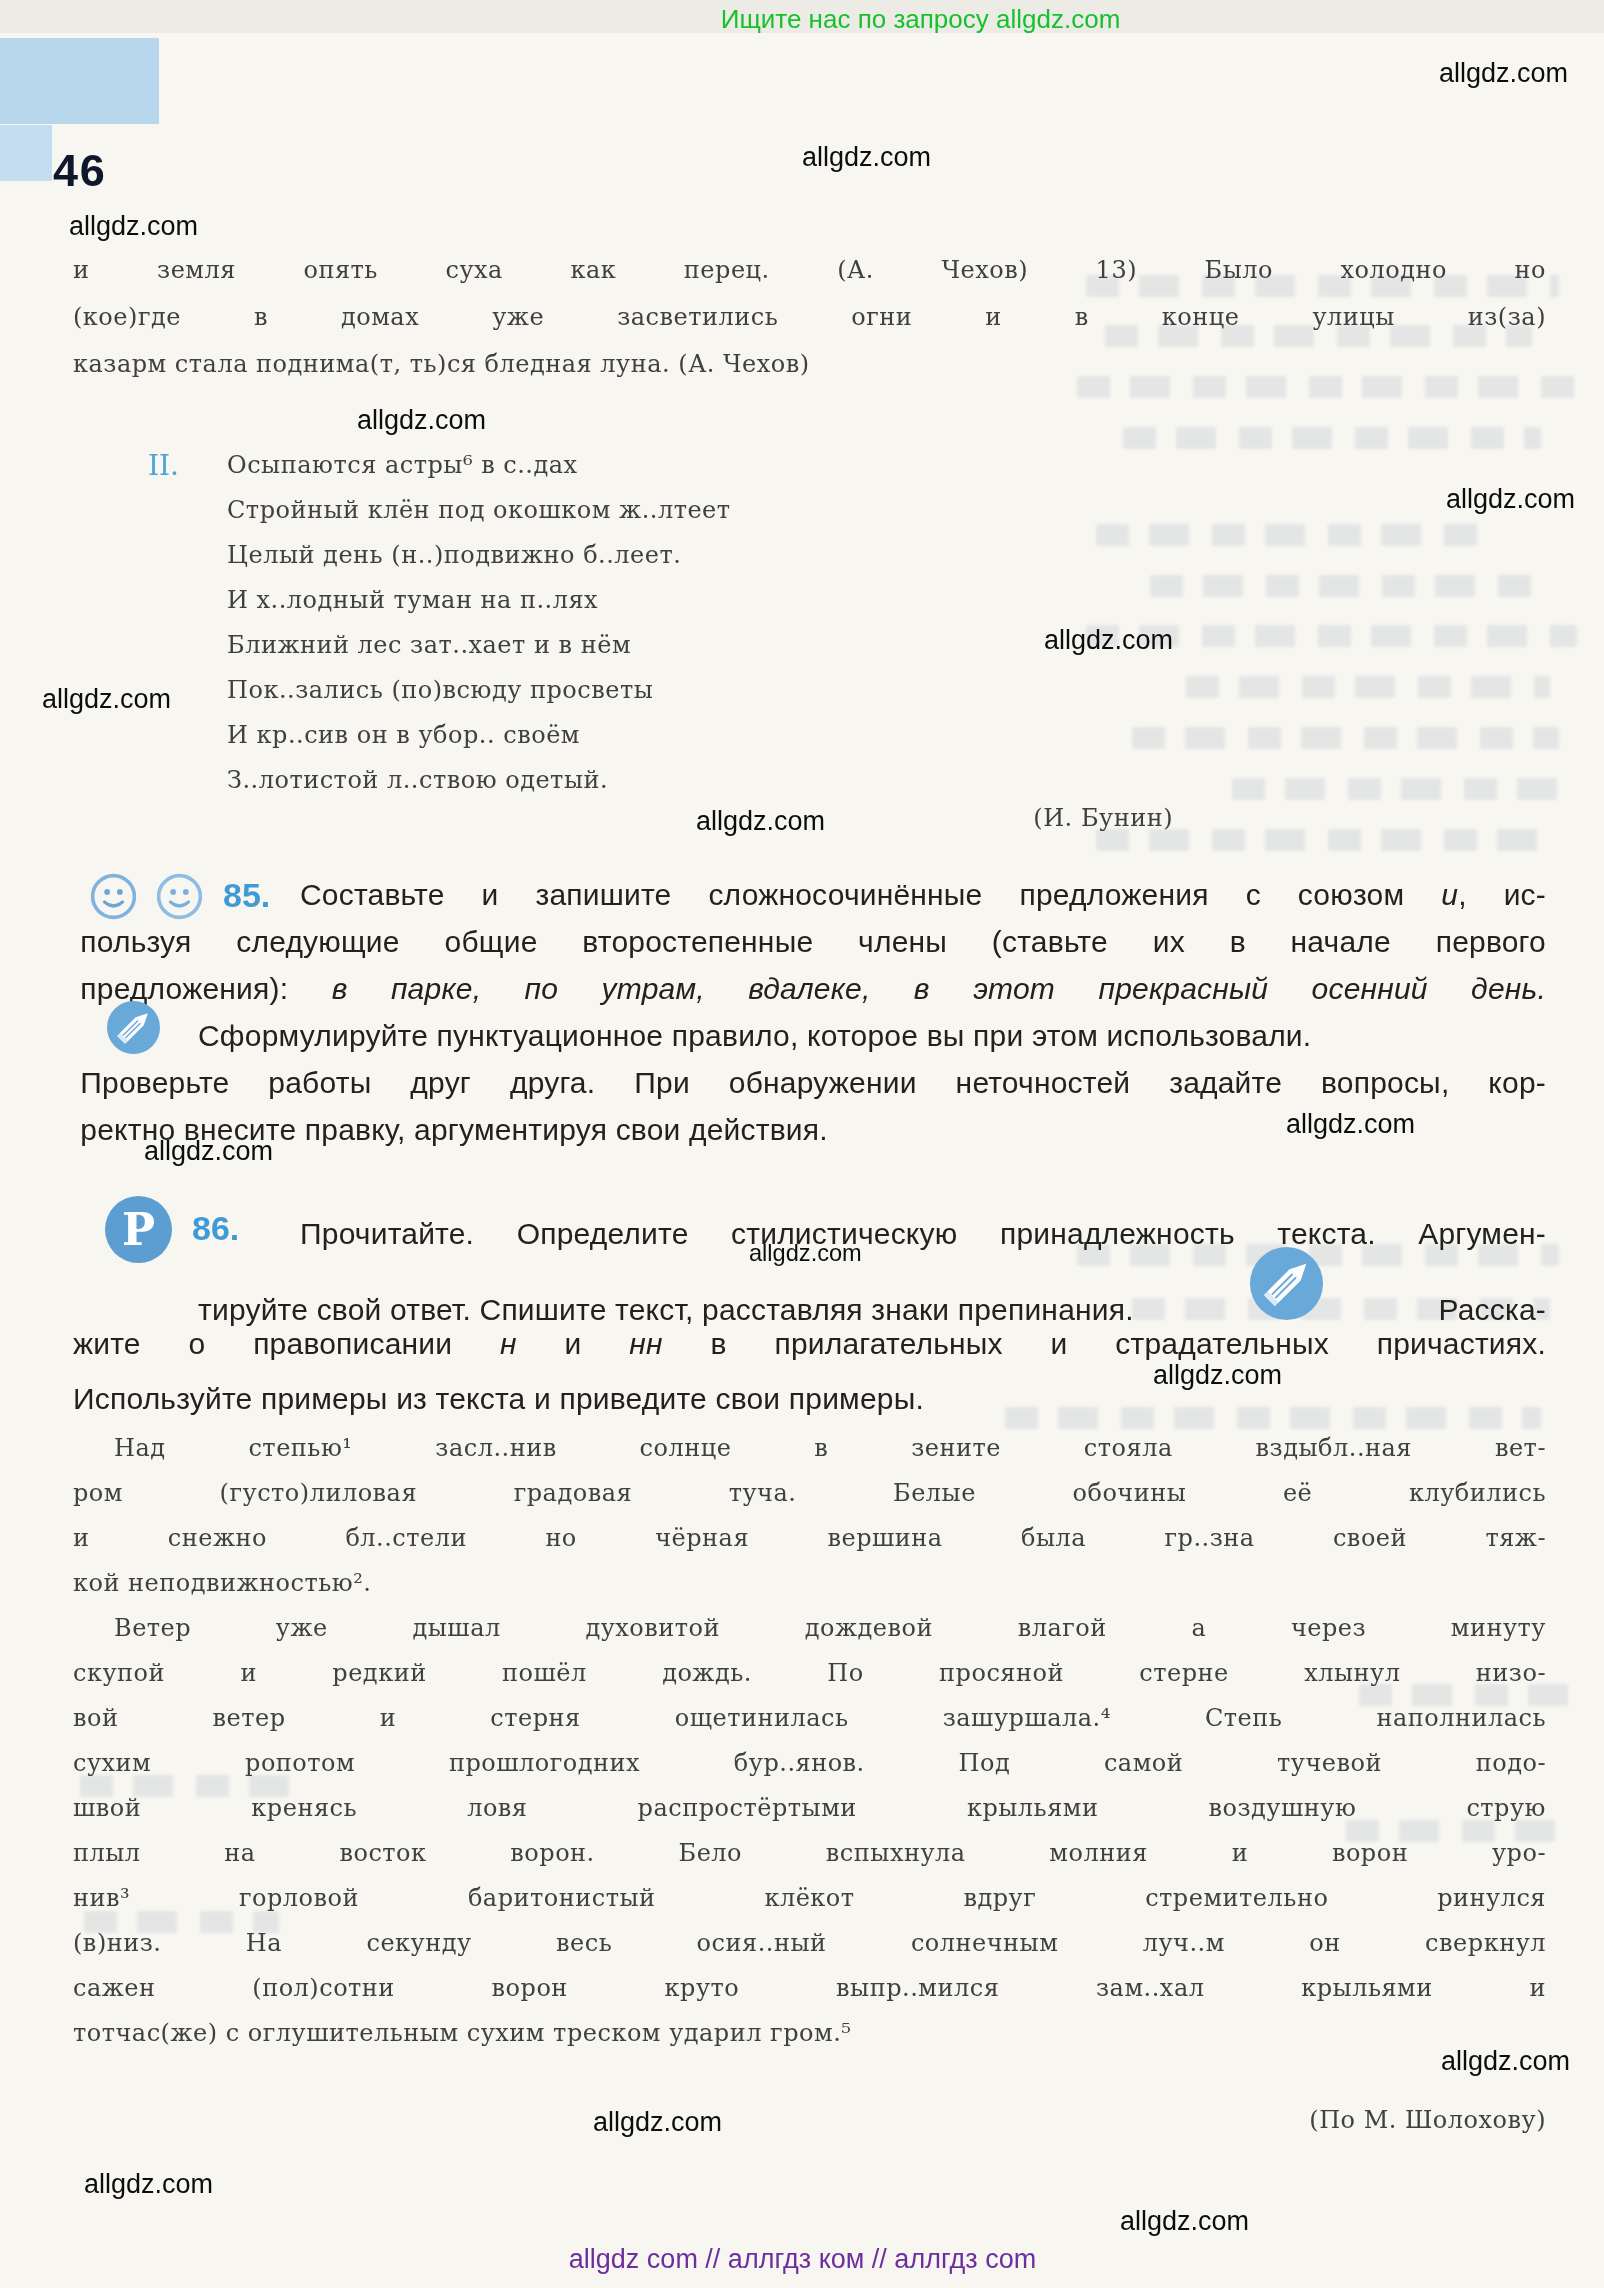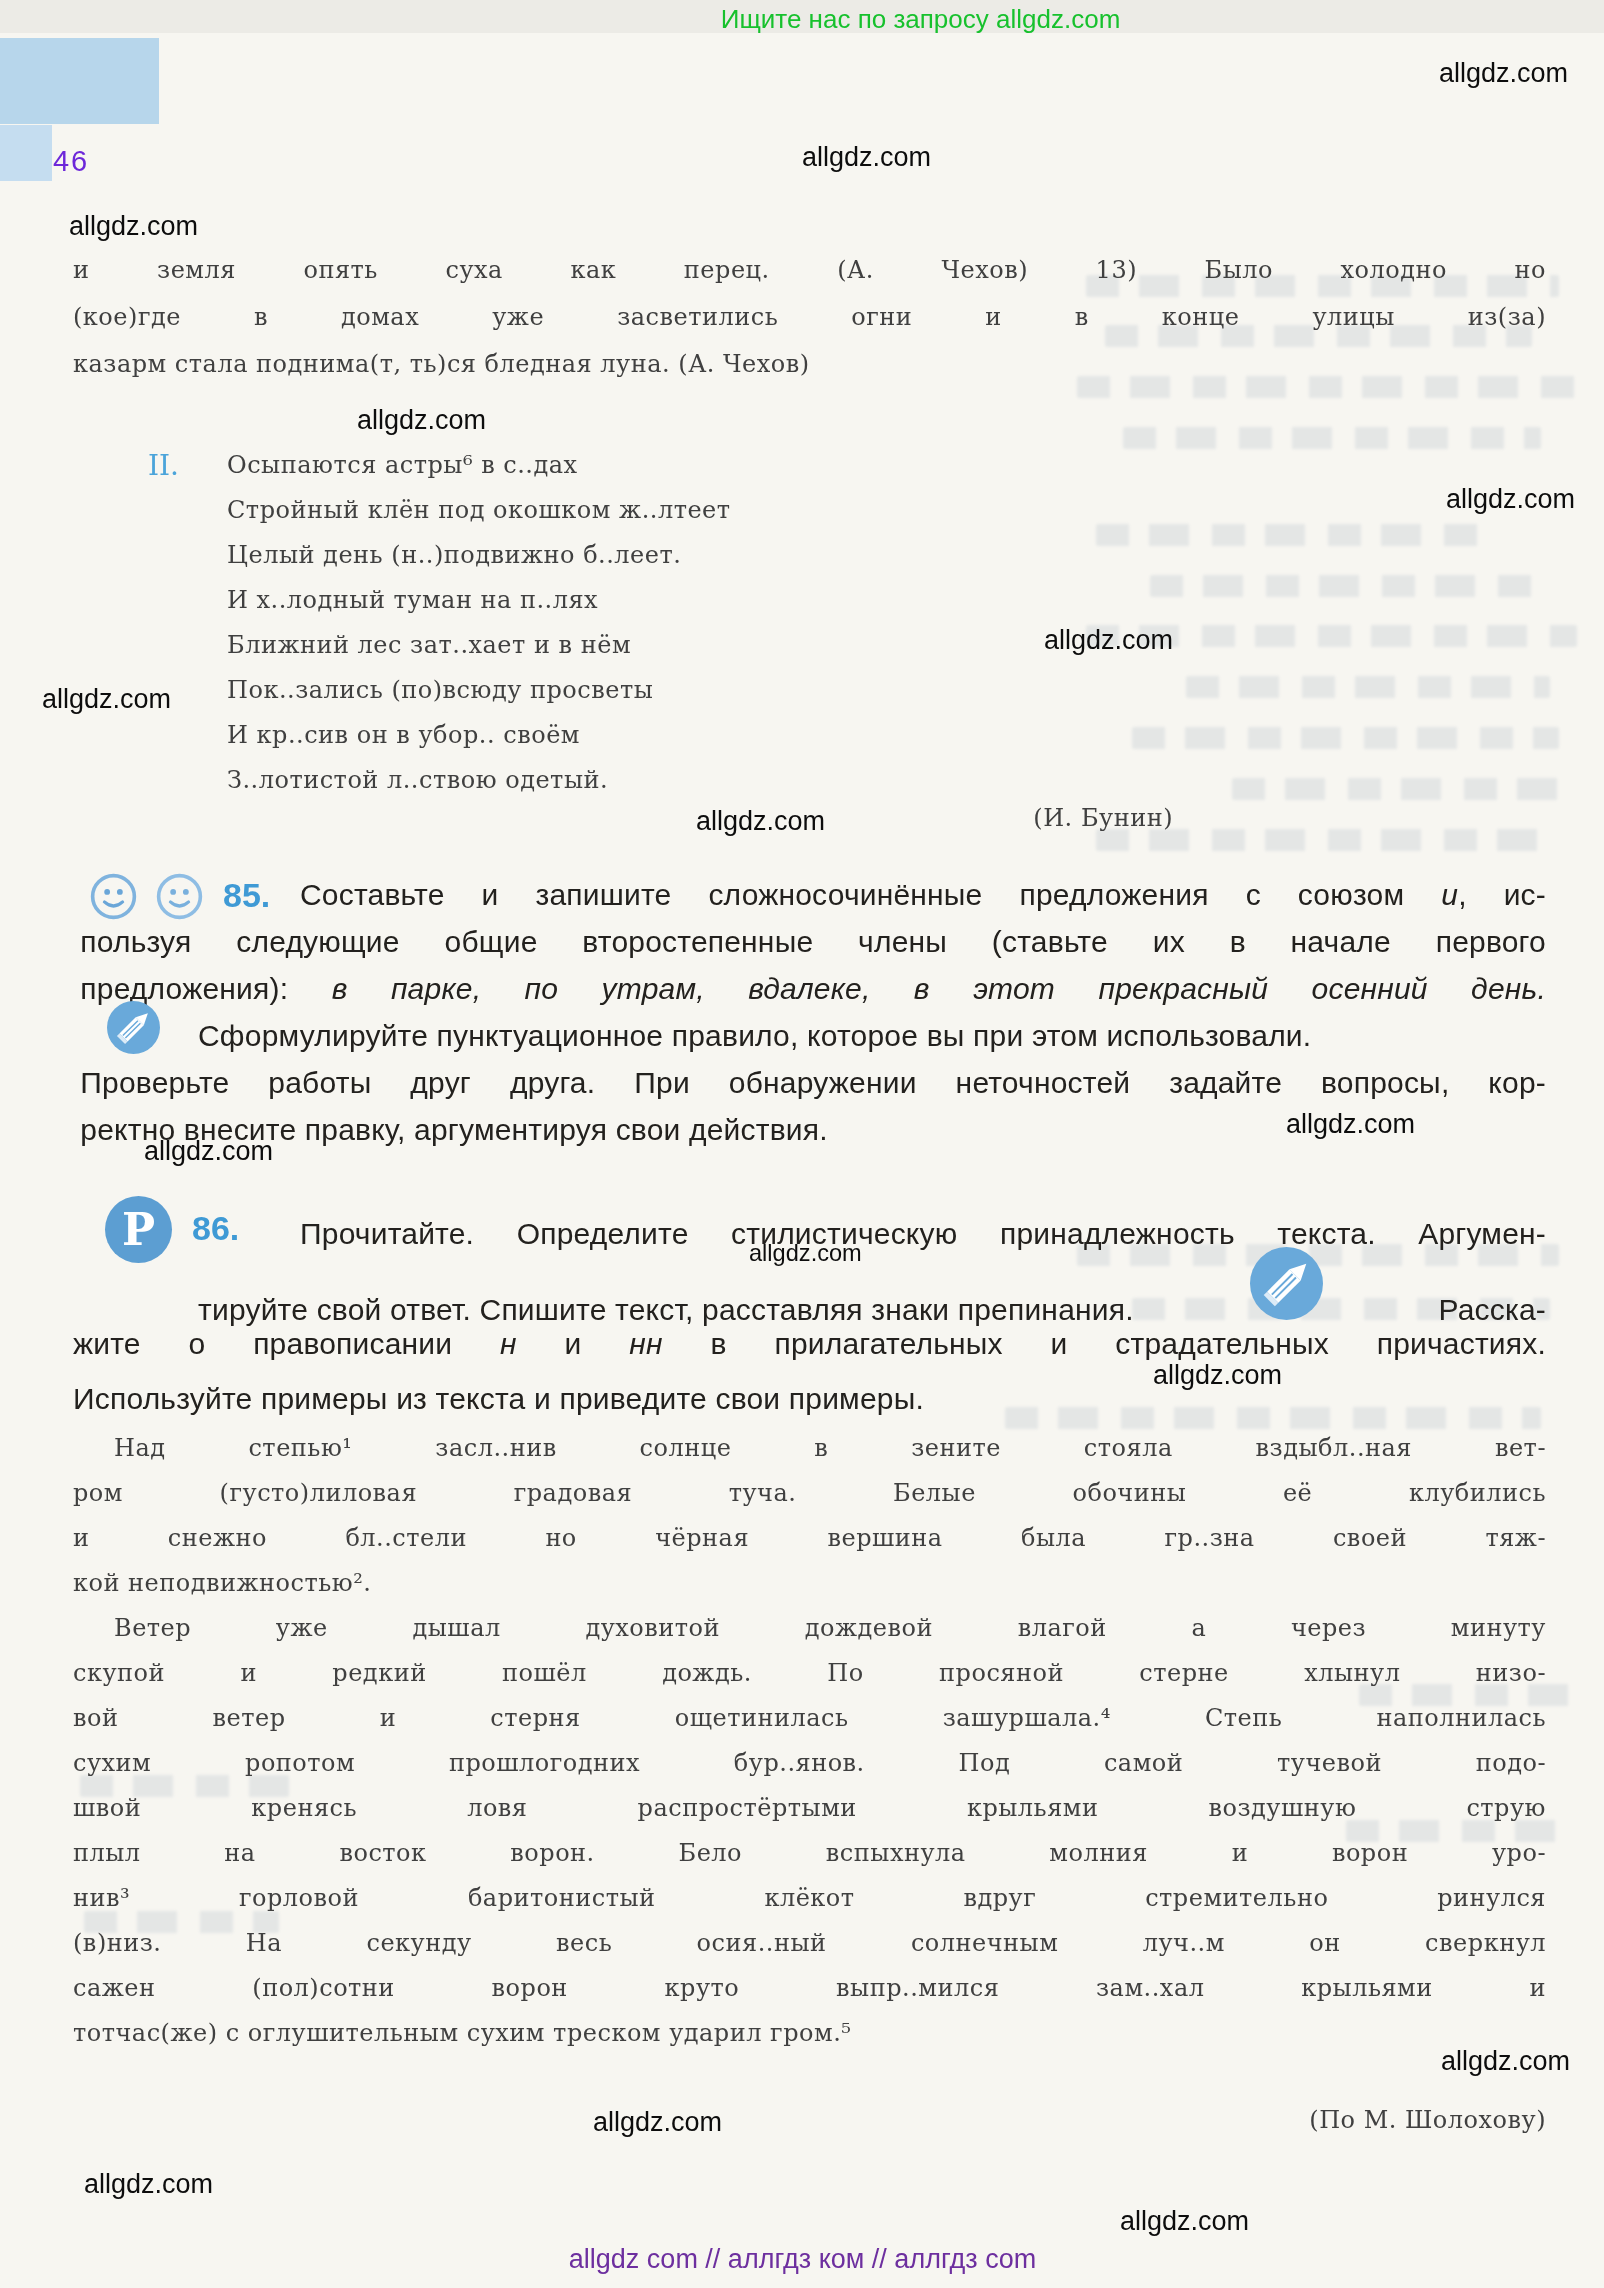--- a/index.html
+++ b/index.html
@@ -8,21 +8,21 @@
   .abs{position:absolute}
   .serif{font-family:"DejaVu Serif","Liberation Serif",serif;font-size:24px;color:#404040;letter-spacing:0.5px}
   .sans{font-size:30px;color:#23211e;letter-spacing:0.2px}
   .jl{text-align:justify;text-align-last:justify}
   .wm{position:absolute;font-family:"Liberation Sans",sans-serif;font-size:27px;color:#0d0d0d;white-space:nowrap}
   .wm.small{font-size:23.6px}
   .topband{position:absolute;top:0;left:0;width:100%;height:33px;background:#ecebe6}
   .green-note{position:absolute;top:3.6px;left:0;width:100%;text-align:center;font-size:26px;color:#17c12d;transform:translateX(118px)}
   .bluebox{position:absolute;background:#b7d6eb}
   .bluebox.b2{background:#c5ddf0}
-  .pagenum{position:absolute;font-size:29px;font-weight:normal;color:#6d28d9;letter-spacing:1.8px}
+  .pagenum{position:absolute;font-size:45px;font-weight:bold;color:#0f172a;letter-spacing:1.8px}
   .line{height:47px;line-height:47px;white-space:nowrap}
   .poem .line{height:45px;line-height:45px}
   .roman{color:#4ba4da;font-weight:normal;font-family:"DejaVu Serif",serif;font-size:28px}
   .exnum{color:#3f9ad5;font-weight:bold;font-size:34px}
   .it{font-style:italic}
   .ex{width:1473px}
   .ex .row{height:47px;line-height:47px}
   .ex86 .row{height:55px;line-height:55px}
   .flexrow{display:flex;justify-content:space-between;align-items:baseline}
   .badge-r{position:absolute;width:67px;height:67px;border-radius:50%;background:#5c9ed2;color:#fff;

